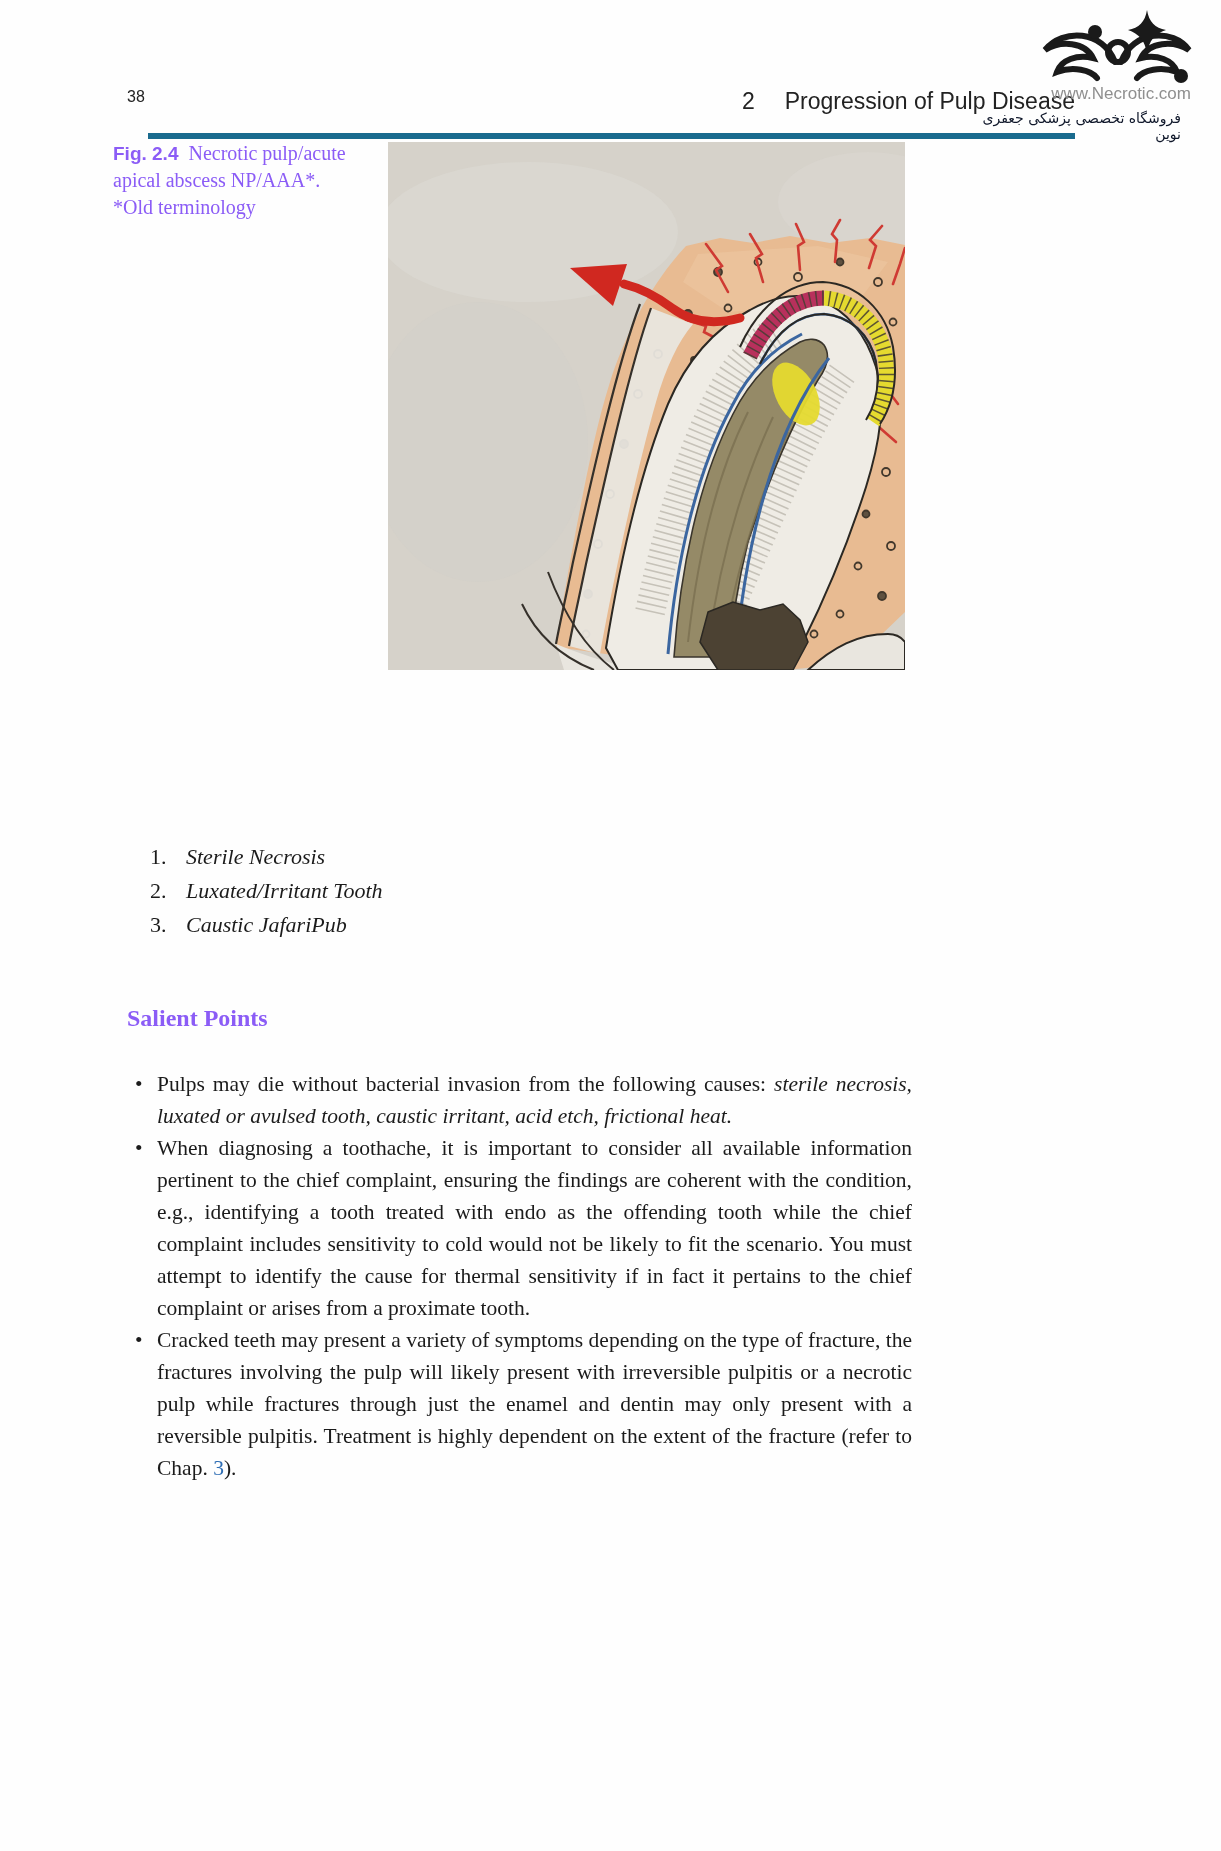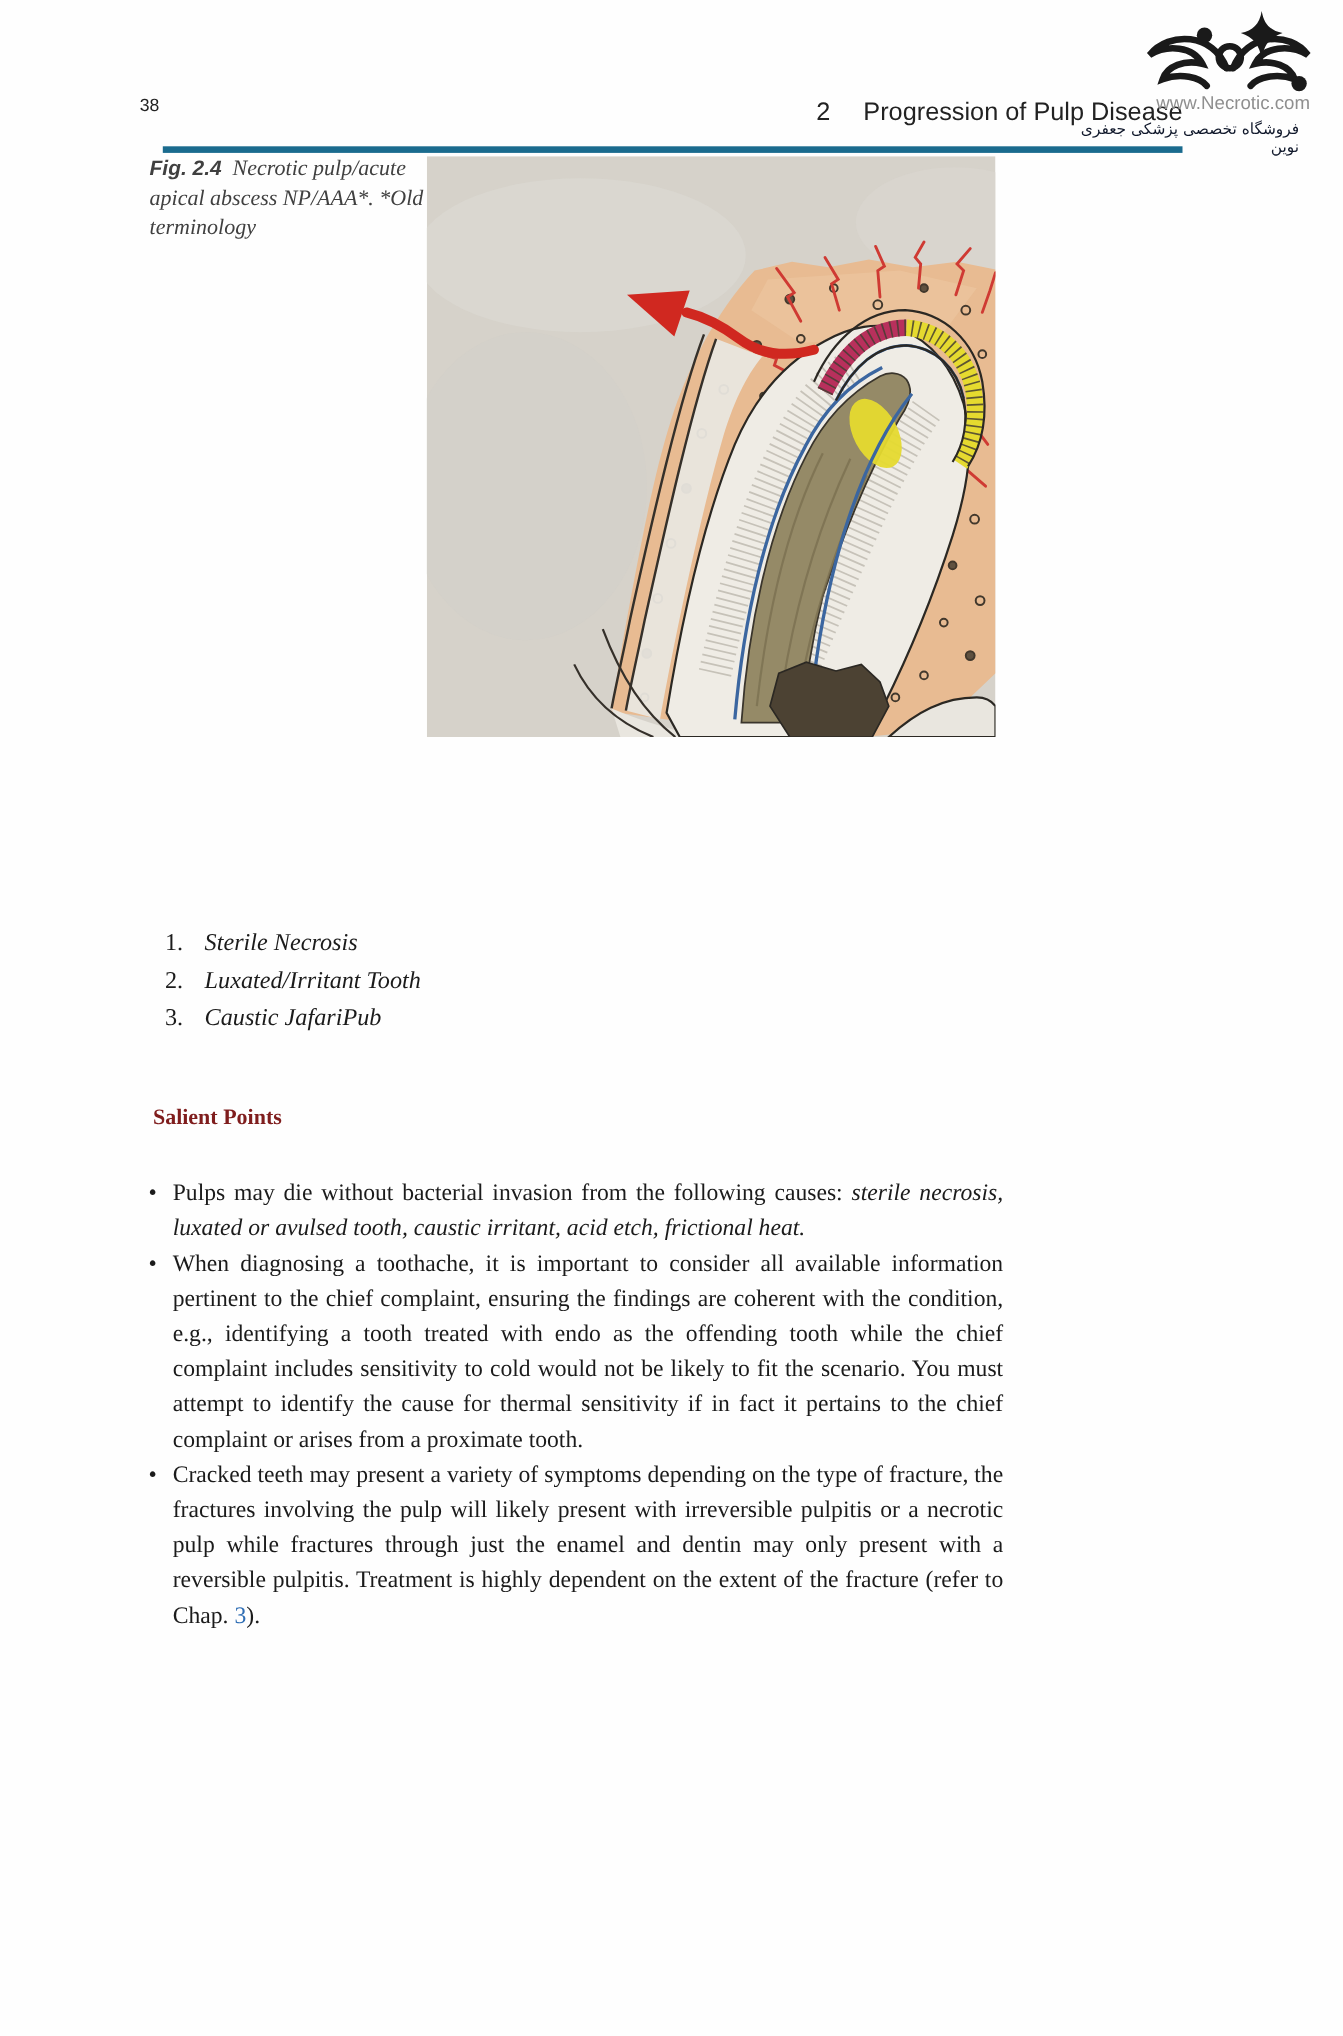--- a/index.html
+++ b/index.html
@@ -27,39 +27,39 @@
   .wm-url{
     font-family:"Liberation Sans",sans-serif;font-size:17px;color:#8f8f8f;
     margin-top:-6px;margin-right:2px;
   }
   .wm-fa{
     font-family:"DejaVu Sans",sans-serif;font-size:14px;color:#0f172a;
     margin-top:6px;margin-right:12px;
   }
   
   .fig-caption{
-    position:absolute;left:136px;top:140px;width:252px;
-    font-size:20px;line-height:1.35;color:#404040;font-style:italic;
+    position:absolute;left:113px;top:140px;width:252px;
+    font-size:20px;line-height:1.35;color:#8b5cf6;
   }
   .fig-label{
     font-family:"Liberation Sans",sans-serif;font-weight:bold;font-size:19px;
     margin-right:10px;
   }
   .fig-photo{
     position:absolute;left:388px;top:142px;width:517px;height:528px;
   }
   
   .numlist{position:absolute;left:150px;top:840px;font-size:22px;line-height:34px;}
   .numrow{display:flex;}
   .numrow .n{width:36px;font-style:normal;}
   .numrow .t{font-style:italic;text-align:right;}
   
   .sp-heading{
-    position:absolute;left:139px;top:1005px;
-    font-size:20px;font-weight:bold;color:#7f1d1d;
+    position:absolute;left:127px;top:1005px;
+    font-size:24px;font-weight:bold;color:#8b5cf6;
   }
   .bullets{
     position:absolute;left:127px;top:1066px;width:783px;
     font-size:21.5px;line-height:32px;text-align:justify;
     list-style:none;margin:2px;padding:0;
   }
   .bullets li{position:relative;padding-left:28px;margin:0;}
   .bullets li::before{
     content:"\2022";position:absolute;left:6px;top:0;font-size:21.5px;
   }

